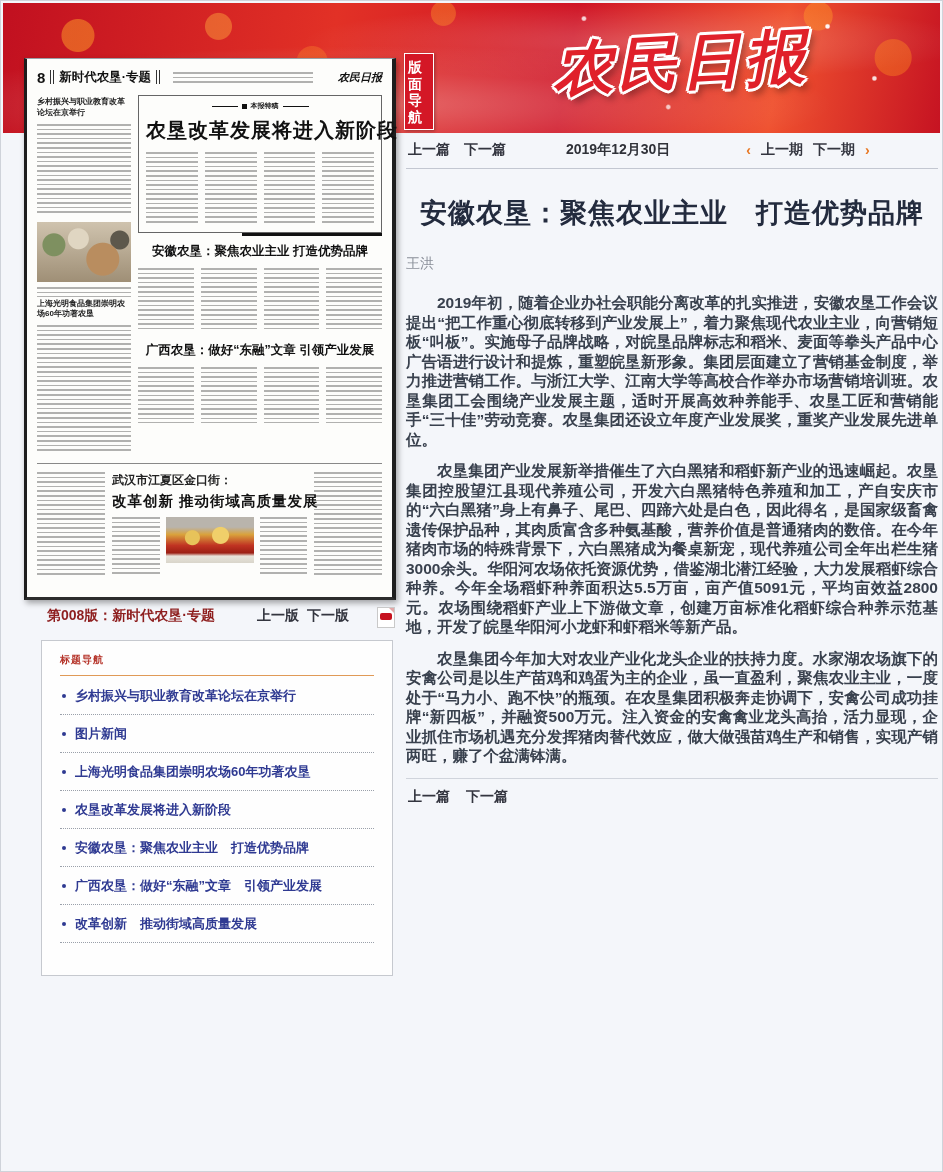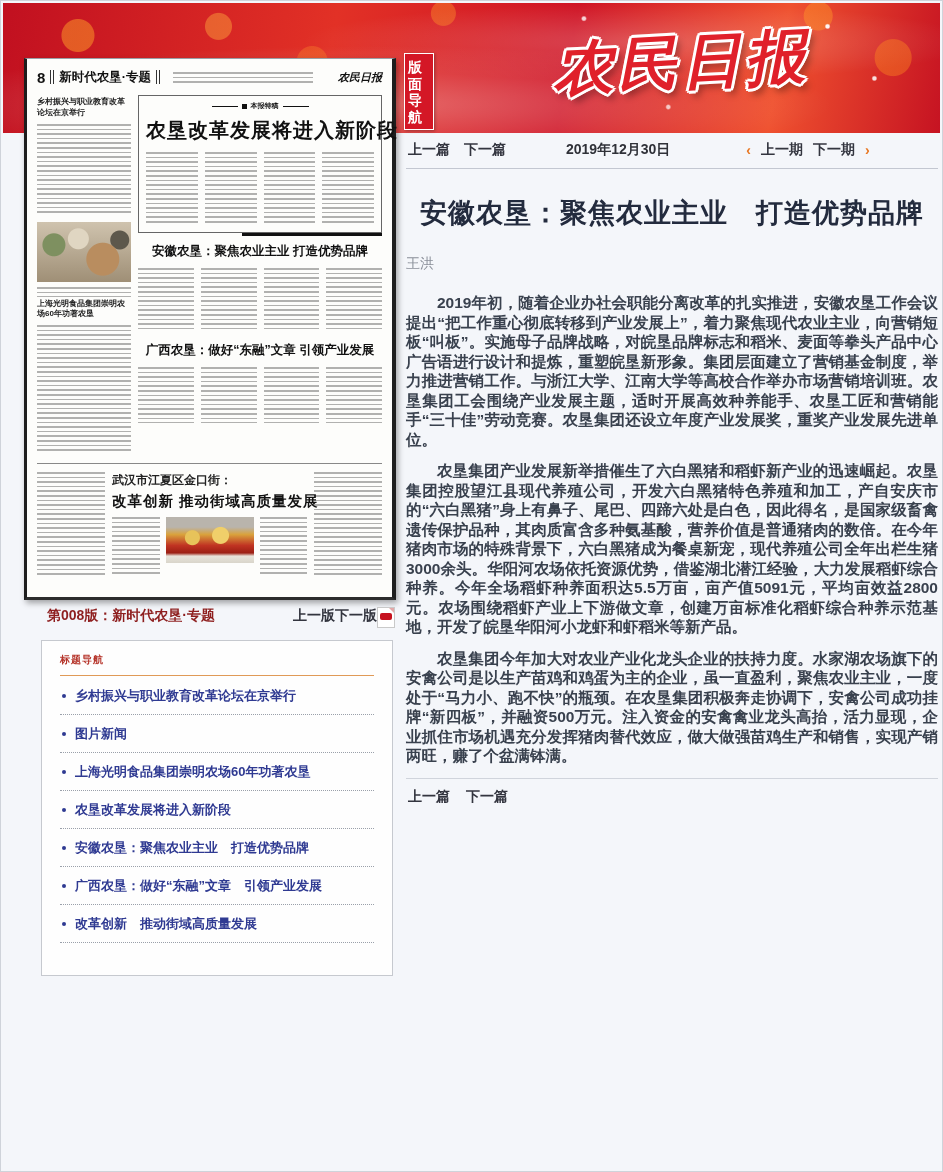--- a/index.html
+++ b/index.html
@@ -100,21 +100,21 @@
       radial-gradient(circle at 62% 40%, #f0cf6a 0 8px, transparent 9px),
       linear-gradient(#b9b4ac 0 22%, #d9a23c 38%, #c03322 62%, #9c1f14 78%, #e8e4da 85%, #d9d5ca);
   }
 
   
   .edition-row {
     position:absolute; left:46px; top:606px; width:348px;
     display:flex; align-items:flex-start; font-size:14px;
   }
   .ed-label,.ed-name { color:#8e1f1f; font-weight:bold; }
-  .ed-links { margin-left:auto; display:flex; gap:0; }
+  .ed-links { margin-left:auto; display:flex; gap:8px; margin-right:28px; }
   .ed-link { color:#33353f; font-weight:bold; cursor:pointer; }
   .pdf-icon { width:16px; height:19px; background:#fff; border:1px solid #c9c9c9; position:relative; cursor:pointer; }
   .pdf-icon::before { content:""; position:absolute; left:2px; right:2px; top:5px; height:7px; background:#c6121f; border-radius:2px; }
   .pdf-icon::after { content:""; position:absolute; right:0; top:0; border-style:solid; border-width:0 5px 5px 0; border-color:transparent #e3a9a9 transparent transparent; }
 
   .toc-box {
     position:absolute; left:40px; top:639px; width:352px; height:336px;
     background:#fefefe; border:1px solid #c6c9cf; box-sizing:border-box;
     padding:12px 18px 0;
   }

